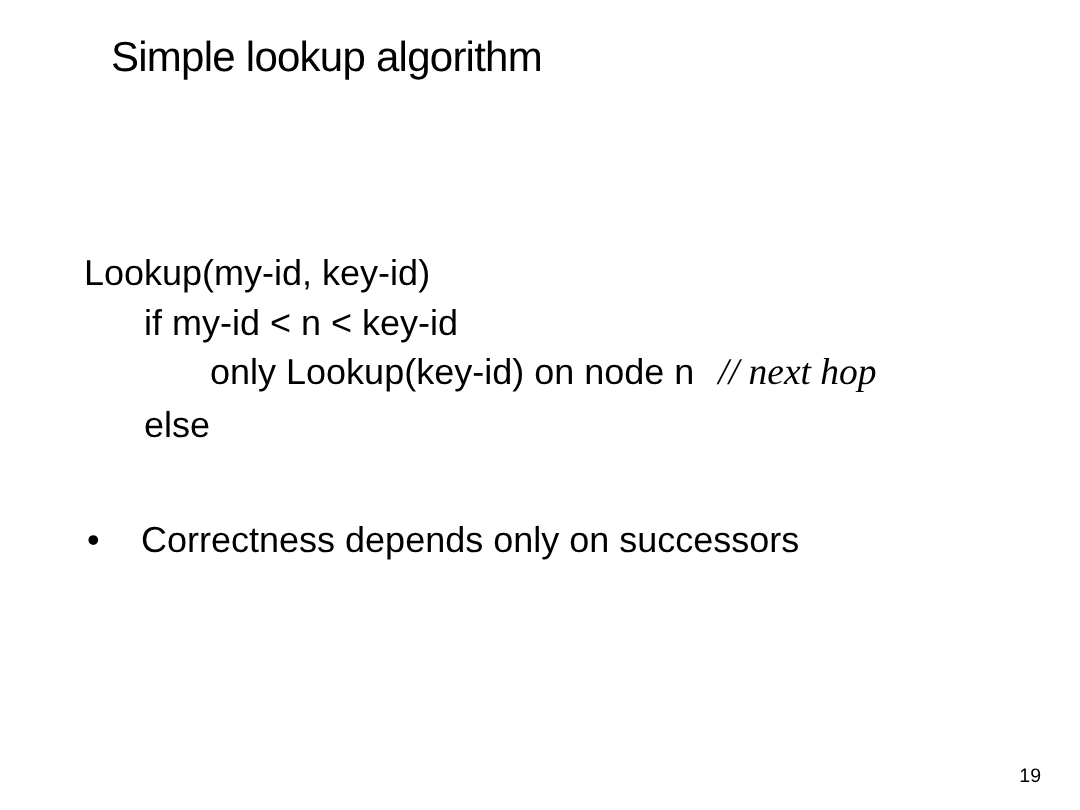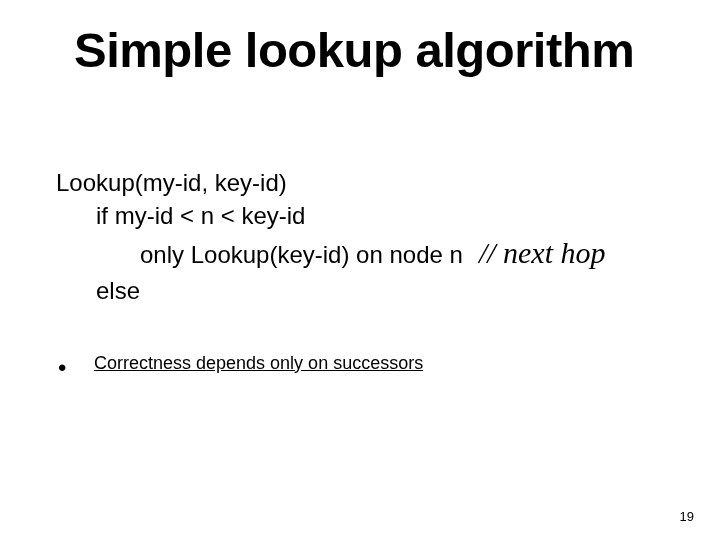--- a/index.html
+++ b/index.html
@@ -15,55 +15,54 @@
   .slide {
     position: relative;
     width: 720px;
     height: 540px;
     box-sizing: border-box;
   }
   .title {
     position: absolute;
     top: 22px;
     left: 74px;
-    font-size: 49px;
-    font-weight: 700;
+    font-size: 28px;
+    font-weight: 400;
     letter-spacing: -0.5px;
   }
   .body {
     position: absolute;
     top: 166px;
     left: 56px;
     right: 40px;
     font-size: 24px;
     line-height: 1.38;
   }
   .ind1 { padding-left: 40px; }
   .ind2 { padding-left: 84px; }
   .row { white-space: nowrap; }
   .comment {
     font-family: "Times New Roman", Times, serif;
     font-style: italic;
-    font-size: 30px;
+    font-size: 25px;
   }
   .bullet-wrap {
     margin-top: 44px;
     display: flex;
     align-items: flex-start;
   }
   .bullet-dot {
     width: 36px;
     font-size: 24px;
     line-height: 1.38;
     padding-left: 2px;
   }
   .bullet-text {
-    font-size: 18px;
+    font-size: 24px;
     line-height: 1.38;
-    text-decoration: underline;
   }
   .pagenum {
     position: absolute;
     right: 26px;
     bottom: 16px;
     font-size: 13px;
     color: #000;
   }
   .gap1 { display:inline-block; width:16px; }
   .gap2 { display:inline-block; width:82px; }

